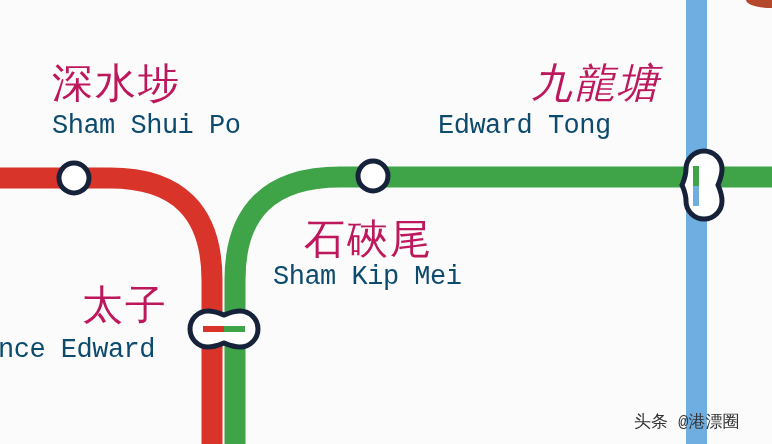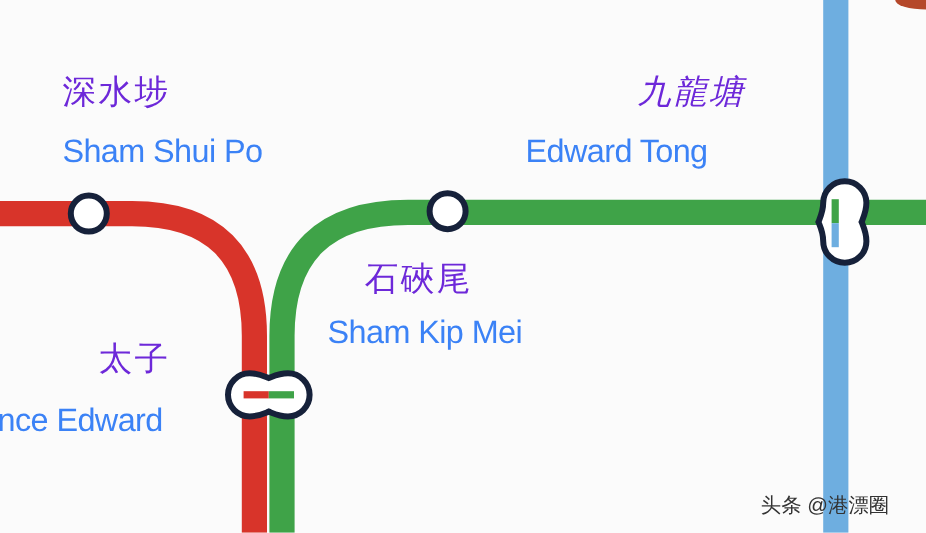--- a/index.html
+++ b/index.html
@@ -1,20 +1,20 @@
 <!DOCTYPE html>
 <html><head>
 <meta charset="utf-8">
 <style>
   html, body { margin:0; padding:0; }
   body { width:772px; height:444px; overflow:hidden; background:#fbfbfb; position:relative; font-family:"DejaVu Sans", sans-serif; }
   svg.map { position:absolute; left:0; top:0; }
-  .zh { position:absolute; font-family:"DejaVu Serif", serif; font-size:28px; color:#6d28d9; letter-spacing:2px; line-height:1; white-space:nowrap; }
-  .en { position:absolute; font-family:Liberation Sans, sans-serif; font-size:27px; color:#3b82f6; line-height:1; white-space:nowrap; letter-spacing:-0.5px; }
-  .wm { position:absolute; font-family:Liberation Sans, sans-serif; font-size:17px; color:#333; white-space:nowrap; }
+  .zh { position:absolute; font-family:"DejaVu Serif", serif; font-size:41px; color:#be185d; letter-spacing:2px; line-height:1; white-space:nowrap; }
+  .en { position:absolute; font-family:Liberation Mono, monospace; font-size:27px; color:#0c4a6e; line-height:1; white-space:nowrap; letter-spacing:-0.5px; }
+  .wm { position:absolute; font-family:Liberation Mono, monospace; font-size:17px; color:#333; white-space:nowrap; }
 </style>
 </head>
 <body>
 
 <svg class="map" width="772" height="444" viewBox="0 0 772 444">
 
   <ellipse cx="772" cy="0" rx="26" ry="8" fill="#b5482a"></ellipse>
 
   <rect x="686" y="0" width="21" height="444" fill="#6eaee0"></rect>
 

